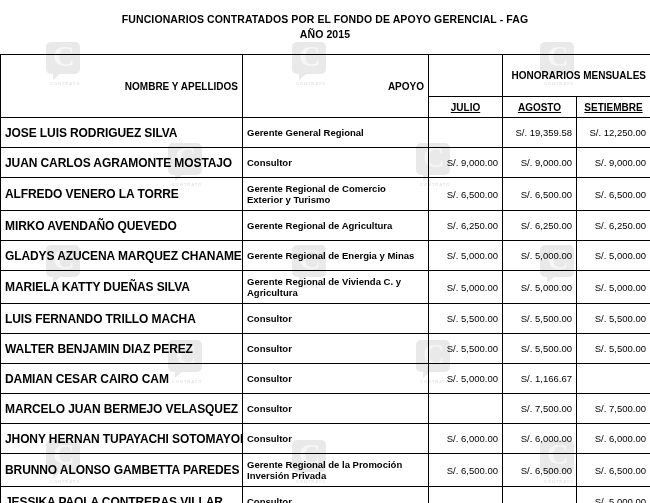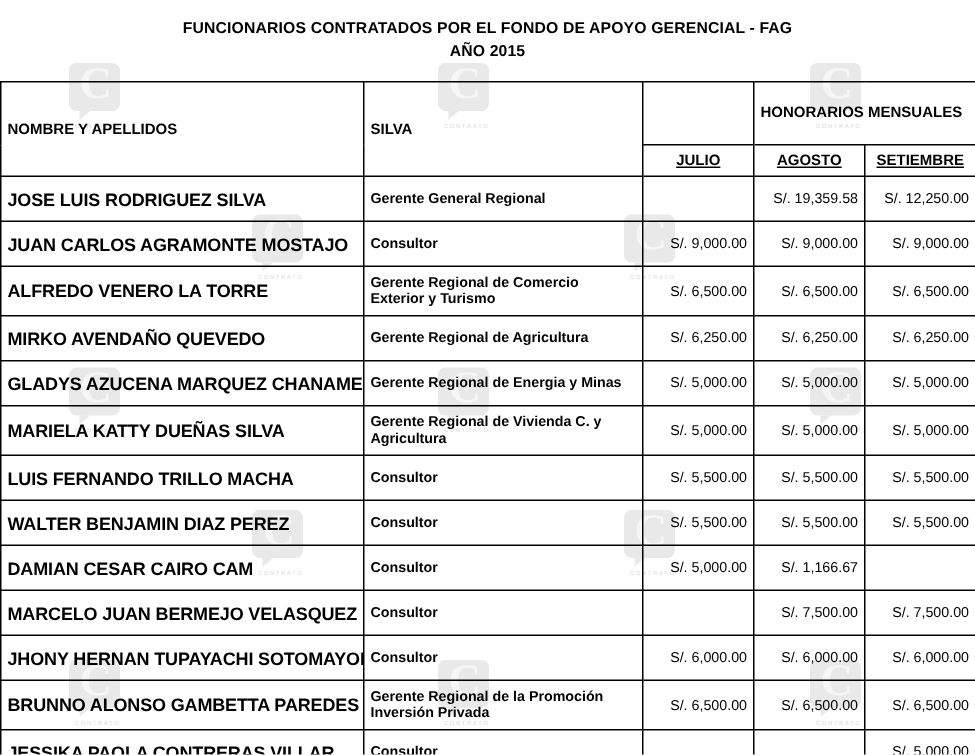--- a/index.html
+++ b/index.html
@@ -99,21 +99,21 @@
   }
 
   col.c-nombre  { width: 242px; }
   col.c-cargo   { width: 186px; }
   col.c-julio   { width: 74px;  }
   col.c-agosto  { width: 74px;  }
   col.c-setiem  { width: 74px;  }
 
   
   .hdr-main {
-    text-align: left;
+    text-align: right;
     font-weight: bold;
     font-size: 10px;
     height: 41px;
   }
   .hdr-sub {
     text-align: center;
     font-weight: bold;
     font-size: 10px;
     height: 20px;
     text-decoration: underline;
@@ -239,21 +239,21 @@
       <colgroup>
         <col class="c-nombre">
           <col class="c-cargo">
           <col class="c-julio">
           <col class="c-agosto">
           <col class="c-setiem">
       </colgroup>
       <thead>
         <tr>
           <th class="hdr-main" rowspan="2">NOMBRE Y APELLIDOS</th>
-          <th class="hdr-main" rowspan="2">SILVA</th>
+          <th class="hdr-main" rowspan="2">APOYO</th>
           <th class="hdr-blank-top no-bottom"></th>
           <th class="hdr-main" colspan="2">HONORARIOS MENSUALES</th>
         </tr>
         <tr>
           <th class="hdr-sub">JULIO</th>
           <th class="hdr-sub">AGOSTO</th>
           <th class="hdr-sub">SETIEMBRE</th>
         </tr>
       </thead>
       <tbody id="tbody">

